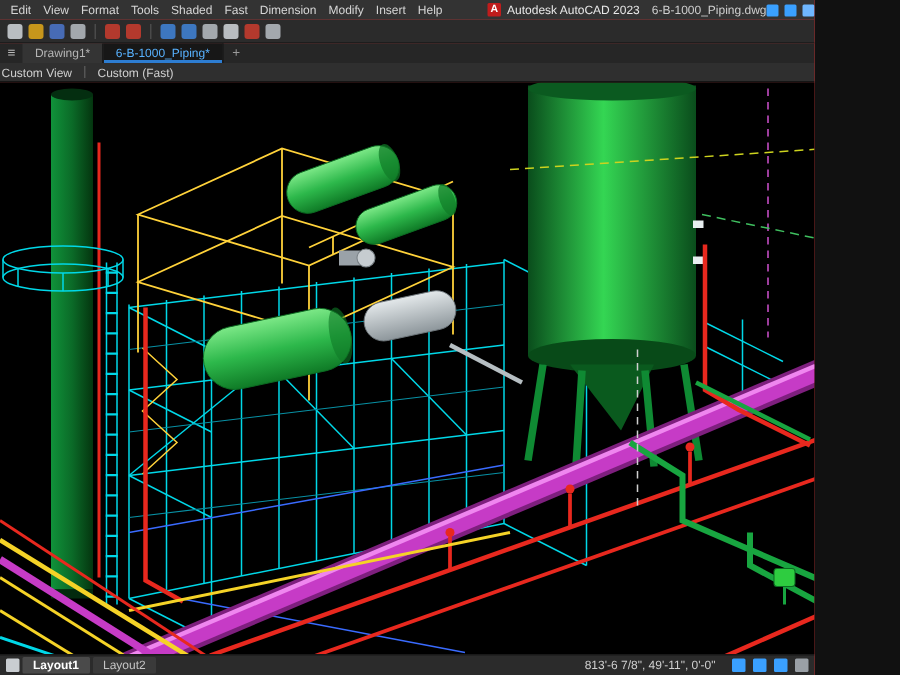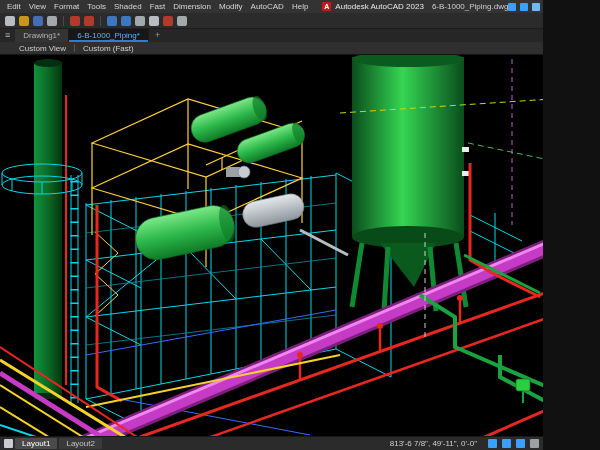--- a/index.html
+++ b/index.html
@@ -1,73 +1,73 @@
 <!DOCTYPE html>
 <html><head>
 <meta charset="utf-8">
 <style>
   html,body{margin:0;padding:0;background:#111;}
   #app{width:543px;height:450px;display:flex;flex-direction:column;font-family:"Liberation Sans",sans-serif;-webkit-font-smoothing:antialiased;overflow:hidden;background:#ef4444;}
 
   
   .menubar{height:13px;background:#333;display:flex;align-items:center;padding:0 3px;flex:0 0 13px;}
   .menu-item{font-size:8px;color:#d6d6d6;padding:0 4px;cursor:default;white-space:nowrap;}
-  .title-group{display:flex;align-items:center;gap:4px;margin-left:10px;white-space:nowrap;}
+  .title-group{display:flex;align-items:center;gap:4px;margin-left:26px;white-space:nowrap;}
   .brand{width:9px;height:9px;background:#c01c1c;color:#fff;font-size:7px;font-weight:bold;display:flex;align-items:center;justify-content:center;border-radius:1px;}
   .app-title,.doc-title{font-size:8px;color:#e8e8e8;}
   .doc-title{margin-left:4px;color:#cfcfcf;}
   .win-group{margin-left:auto;display:flex;gap:4px;padding-right:2px;}
   .win-icon{width:8px;height:8px;border-radius:1px;}
 
   
   .toolbar{height:15px;background:#2b2b2b;border-bottom:1px solid #1d1d1d;display:flex;align-items:center;gap:4px;padding:0 5px;flex:0 0 15px;}
   .tb-icon{width:10px;height:10px;border-radius:2px;opacity:.9;cursor:pointer;}
   .tb-sep{width:1px;height:10px;background:#4a4a4a;margin:0 2px;}
   .tb-spacer{flex:1;}
 
   
   .filetabs{height:13px;background:#262626;display:flex;align-items:stretch;flex:0 0 13px;}
   .tab-menu-icon{color:#bbb;font-size:9px;line-height:13px;padding:0 5px;cursor:pointer;}
   .file-tab{font-size:8px;color:#b5b5b5;background:#343434;border-right:1px solid #1a1a1a;display:flex;align-items:center;padding:0 8px;cursor:pointer;white-space:nowrap;}
   .file-tab.active{background:#171717;color:#58b2ff;box-shadow:inset 0 -2px 0 #2d7dd2;}
   .newtab{color:#9a9a9a;font-size:9px;line-height:13px;padding:0 6px;cursor:pointer;}
 
   
-  .vp-controls{height:12px;background:#2f2f2f;border-bottom:1px solid #151515;display:flex;align-items:center;gap:8px;padding:0 19px;flex:0 0 12px;}
+  .vp-controls{height:12px;background:#2f2f2f;border-bottom:1px solid #151515;display:flex;align-items:center;gap:8px;padding:0 1px;flex:0 0 12px;}
   .vp-label{font-size:8px;color:#cfcfcf;cursor:pointer;white-space:nowrap;}
   .vp-sep{width:1px;height:8px;background:#555;}
 
   
   .viewport{flex:1;position:relative;background:#000;overflow:hidden;}
   .viewport svg{display:block;}
 
   
   .statusbar{height:13px;background:#2b2b2b;border-top:1px solid #191919;display:flex;align-items:center;padding:0 4px;gap:2px;flex:0 0 13px;}
   .sb-model-icon{width:9px;height:9px;border-radius:1px;cursor:pointer;}
   .layout-tab{font-size:8px;color:#c4c4c4;background:#3a3a3a;padding:0 7px;line-height:11px;cursor:pointer;border-radius:1px;}
-  .layout-tab.active{background:#4a4a4a;color:#fff;}
+  .layout-tab.active{background:#4a4a4a;color:#fff;font-weight:bold;}
   .sb-spacer{flex:1;}
   .coords{font-size:8px;color:#cfcfcf;white-space:nowrap;margin-right:6px;}
   .sb-icon{width:9px;height:9px;border-radius:1px;margin-left:3px;cursor:pointer;}
 </style>
 </head>
 <body>
 
 <div id="app">
 
   <div class="menubar">
     <span class="menu-item">Edit</span>
     <span class="menu-item">View</span>
     <span class="menu-item">Format</span>
     <span class="menu-item">Tools</span>
     <span class="menu-item">Shaded</span>
     <span class="menu-item">Fast</span>
     <span class="menu-item">Dimension</span>
     <span class="menu-item">Modify</span>
-    <span class="menu-item">AutoCAD</span>
+    <span class="menu-item">Insert</span>
     <span class="menu-item">Help</span>
     <div class="title-group">
       <span class="brand">A</span>
       <span class="app-title">Autodesk AutoCAD 2023</span>
       <span class="doc-title">6-B-1000_Piping.dwg</span>
     </div>
     <div class="win-group">
       <span class="win-icon" title="search" style="background: rgb(58, 160, 255);"></span>
       <span class="win-icon" title="account" style="background: rgb(58, 160, 255);"></span>
       <span class="win-icon" title="cloud" style="background: rgb(111, 183, 255);"></span>

